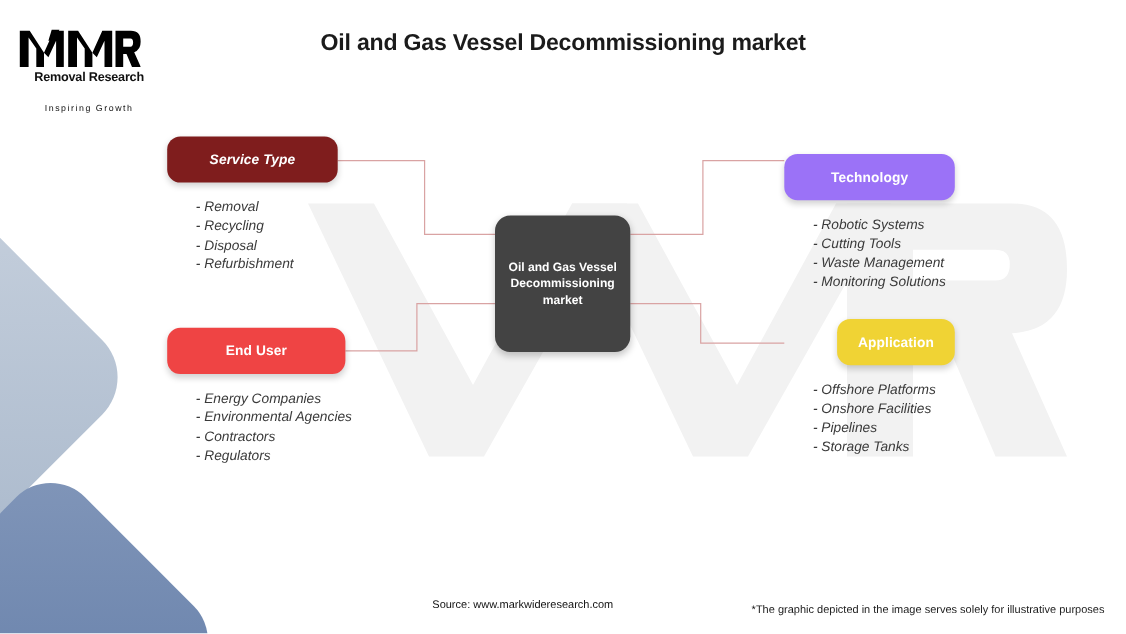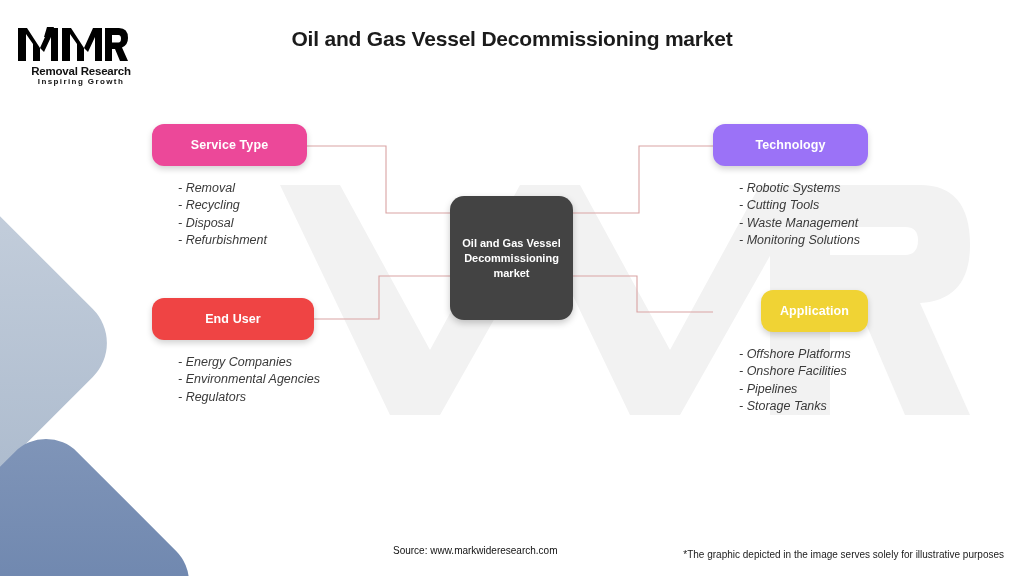--- a/index.html
+++ b/index.html
@@ -72,24 +72,24 @@
   .logo-mark { display: block; }
   .logo-name {
     font-size: 11.5px;
     font-weight: bold;
     letter-spacing: -0.2px;
     color: #111111;
     margin-top: 1px;
   }
   .logo-tag {
     font-size: 8px;
-    font-weight: bold;
+    font-weight: normal;
     letter-spacing: 1.4px;
     color: #111111;
-    margin-top: 0;
+    margin-top: 17px;
   }
 
   
   .title {
     position: absolute;
     left: 0;
     right: 0;
     top: 27px;
     text-align: center;
     font-size: 21px;
@@ -134,24 +134,24 @@
     font-size: 12.5px;
     color: #3a3a3a;
     line-height: 17.4px;
     white-space: nowrap;
     font-style: italic;
   }
 
   
   #node-service   { left: 152px; top: 124px; width: 155px; }
   #node-enduser   { left: 152px; top: 298px; width: 162px; }
-  #node-technology{ left: 713px; top: 124px; width: 155px; }
+  #node-technology{ left: 713px; top: 140px; width: 155px; }
   #node-application{left: 713px; top: 290px; width: 155px; }
 
-  .c-red    { background: #ec4899; }
+  .c-red    { background: #7f1d1d; font-style: italic; }
   .c-green  { background: #ef4444; }
   .c-purple { background: #9b72f7; }
   .c-yellow { background: #f0d334; margin-left: 48px; }
 
   
   .hub {
     position: absolute;
     left: 450px;
     top: 196px;
     width: 123px;
@@ -245,20 +245,21 @@
       <li>- Disposal</li>
       <li>- Refurbishment</li>
     </ul>
   </div>
 
   <div class="node" id="node-enduser">
     <div class="pill c-green">End User</div>
     <ul class="items">
       <li>- Energy Companies</li>
       <li>- Environmental Agencies</li>
+      <li>- Contractors</li>
       <li>- Regulators</li>
     </ul>
   </div>
 
   <div class="node" id="node-technology">
     <div class="pill c-purple">Technology</div>
     <ul class="items">
       <li>- Robotic Systems</li>
       <li>- Cutting Tools</li>
       <li>- Waste Management</li>

